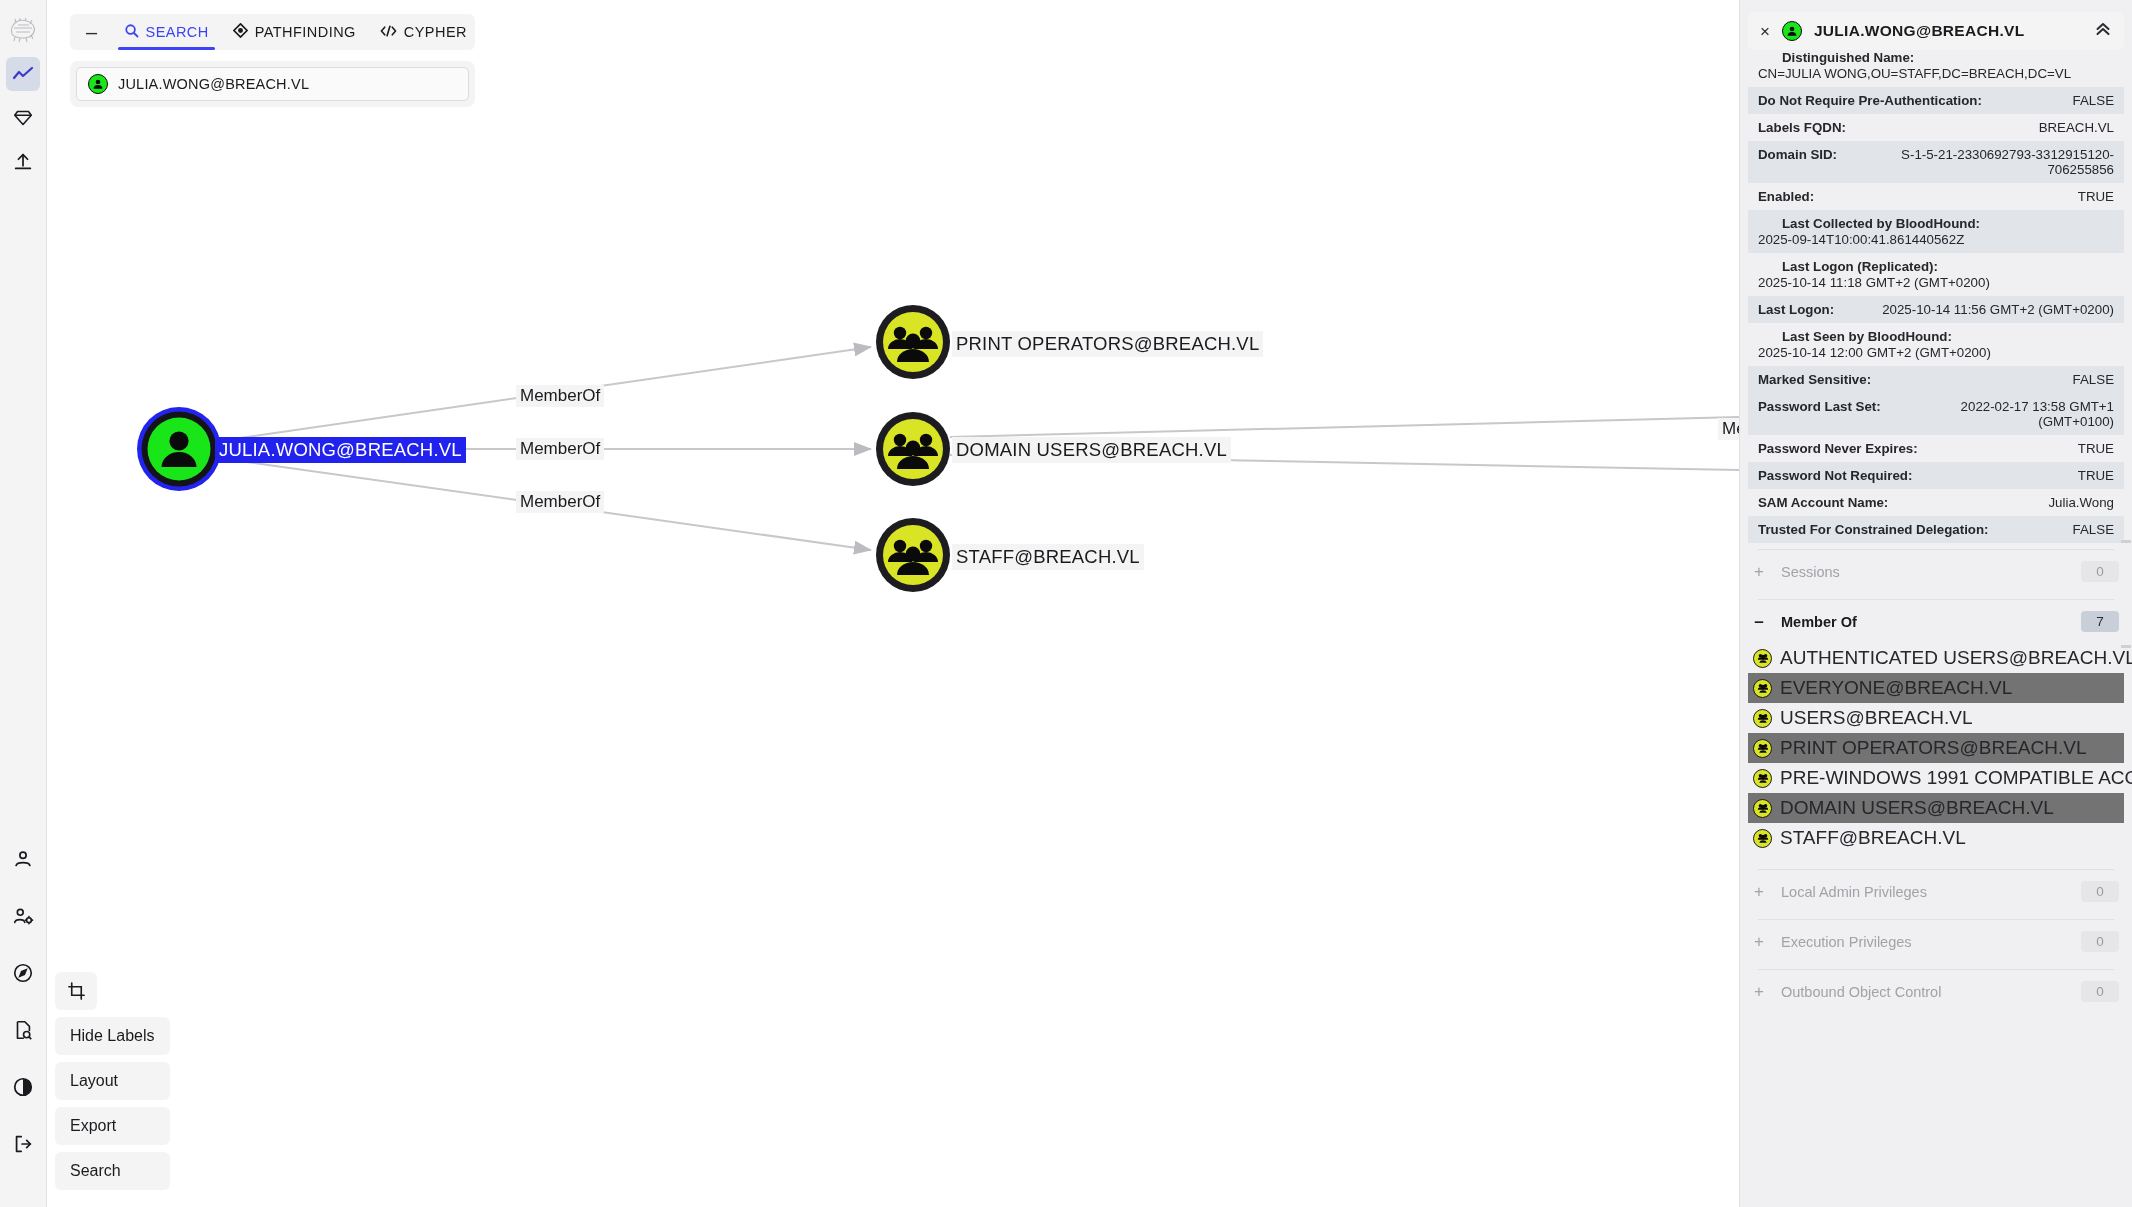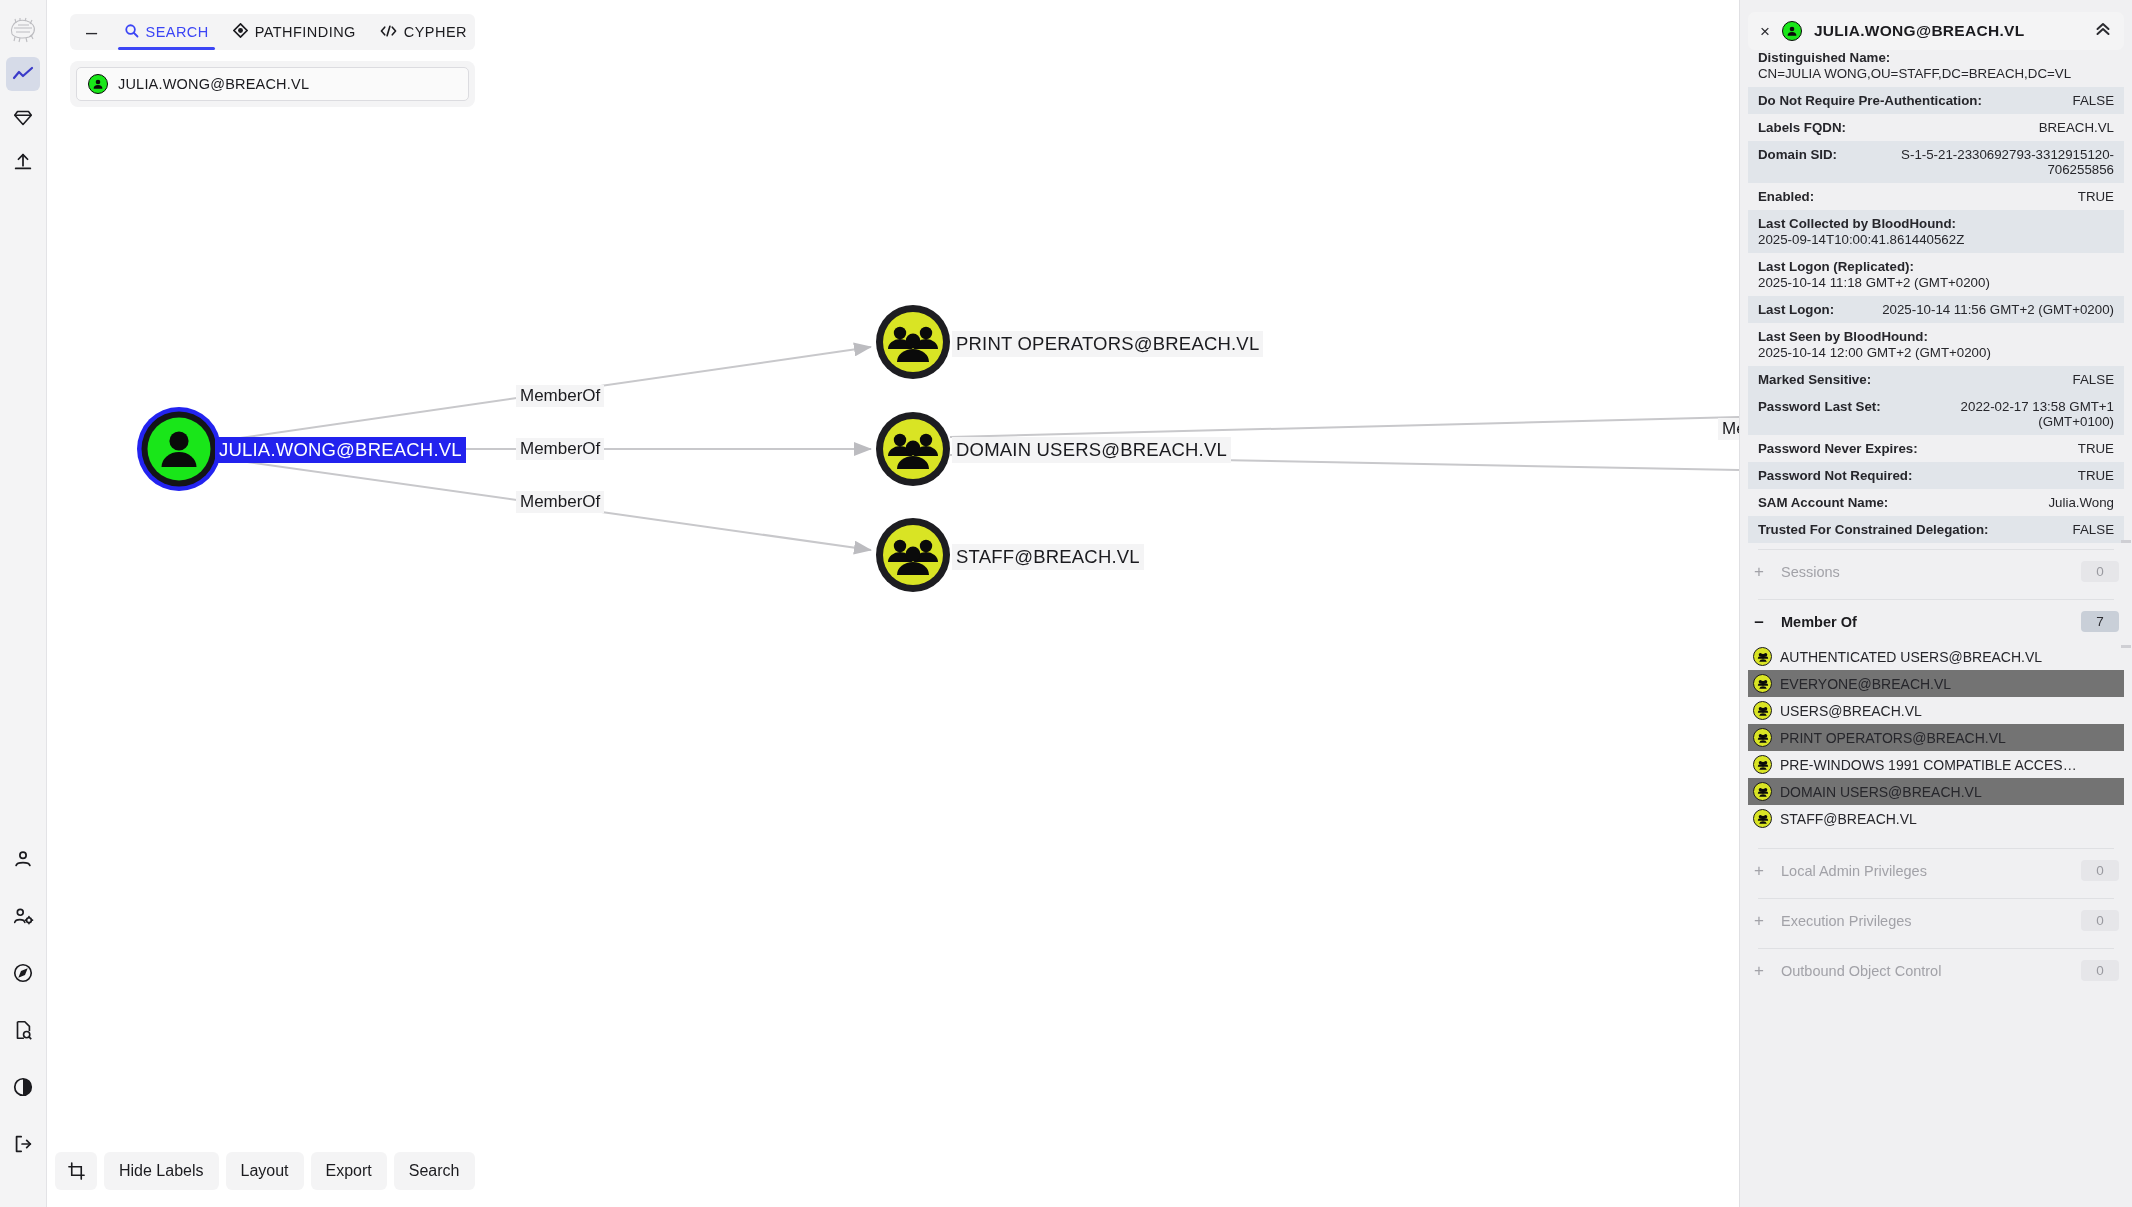--- a/index.html
+++ b/index.html
@@ -74,21 +74,21 @@
     position: absolute; background: #f4f4f5; color: #1b1b1f;
     font-size: 18.5px; letter-spacing: .2px; padding: 2px 4px; white-space: nowrap;
   }
   .node-label.selected { background: #2222ee; color: #ffffff; }
   .edge-label {
     position: absolute; background: #f4f4f5; color: #1b1b1f;
     font-size: 17px; padding: 1px 4px; white-space: nowrap;
   }
 
   
-  #bottom-bar { position: absolute; left: 55px; bottom: 17px; display: flex; gap: 7px; align-items: stretch; }
+  #bottom-bar { position: absolute; left: 55px; bottom: 17px; display: flex; gap: 7px; align-items: stretch; flex-direction: column; }
   .bb-icon {
     width: 42px; height: 38px; background: #f4f4f5; border-radius: 6px;
     display: flex; align-items: center; justify-content: center; color: #1b1b1f;
   }
   .bb-btn {
     height: 38px; background: #f4f4f5; border-radius: 6px; padding: 0 15px;
     display: flex; align-items: center; font-size: 16px; color: #1b1b1f;
   }
 
   
@@ -109,41 +109,41 @@
   #rp-body { margin-top: 4px; height: 1150px; position: relative; }
 
   .prop-row {
     display: flex; align-items: baseline; justify-content: space-between; gap: 10px;
     padding: 6px 10px; font-size: 13.3px; color: #26262b;
   }
   .prop-row.alt { background: #e1e5ea; }
   .prop-row .k { font-weight: bold; white-space: nowrap; }
   .prop-row .v { text-align: right; }
   .prop-row.stacked { display: block; }
-  .prop-row.stacked .k { display: block; }
+  .prop-row.stacked .k { display: block; margin-left: 24px; }
   .prop-row.stacked .v { display: block; text-align: left; font-weight: normal; margin-top: 1px; }
 
   .divider { height: 1px; background: #dfe0e3; margin: 6px 10px 0 10px; }
   .section-head {
     display: flex; align-items: center; gap: 14px;
     padding: 11px 5px 11px 3px; font-size: 14.5px;
   }
   .section-head .sign { width: 16px; text-align: center; font-size: 17px; line-height: 1; }
   .section-head .name { flex: 1 1 auto; }
   .section-head .count {
     min-width: 38px; text-align: center; border-radius: 4px;
     padding: 3px 6px; font-size: 13.5px; background: #e6e6e9; color: #9a9aa0;
   }
   .section-head.collapsed { color: #a2a2a8; }
   .section-head.expanded { color: #1b1b1f; font-weight: bold; }
   .section-head.expanded .count { background: #c9cfd8; color: #2b2b30; font-weight: normal; }
 
   .member-row {
     display: flex; align-items: center; gap: 8px; padding: 4px 5px;
-    font-size: 14px; color: #26262b; white-space: nowrap;
+    font-size: 19px; color: #26262b; white-space: nowrap;
   }
   .member-row.alt { background: #737373; }
 
   
   .sb-tick { position: absolute; right: 1px; width: 10px; height: 3px; background: #cfcfd4; }
 </style>
 </head>
 <body>
 
 <div id="app">

